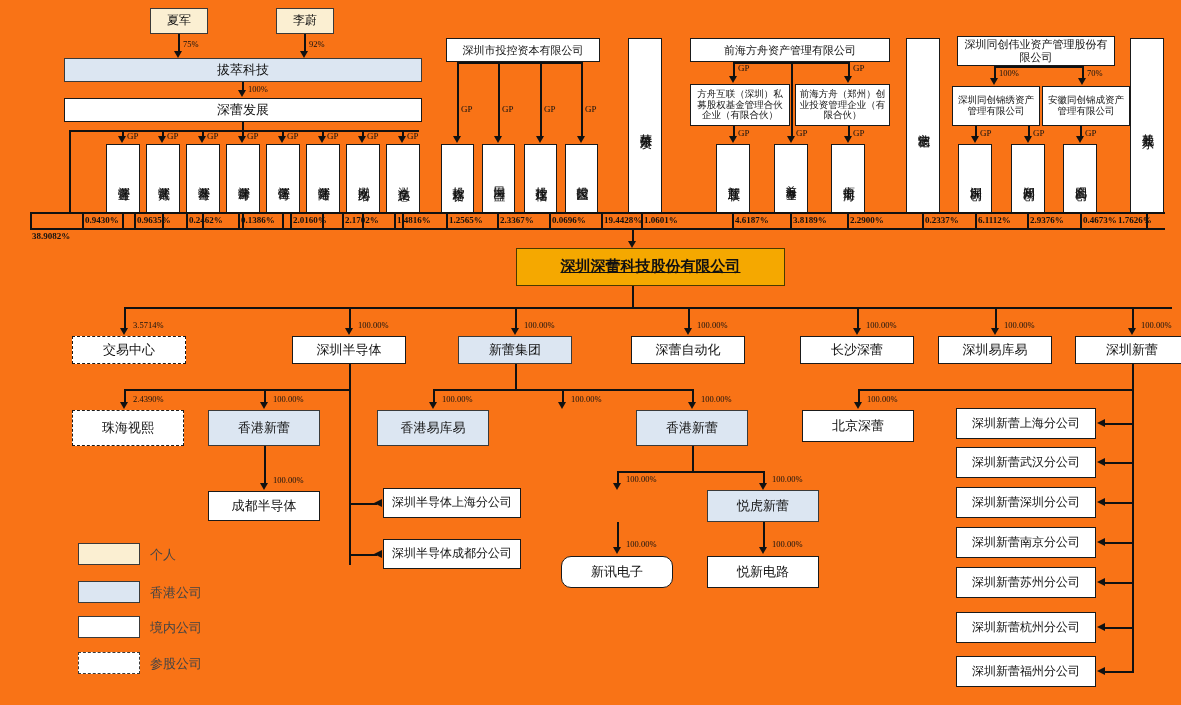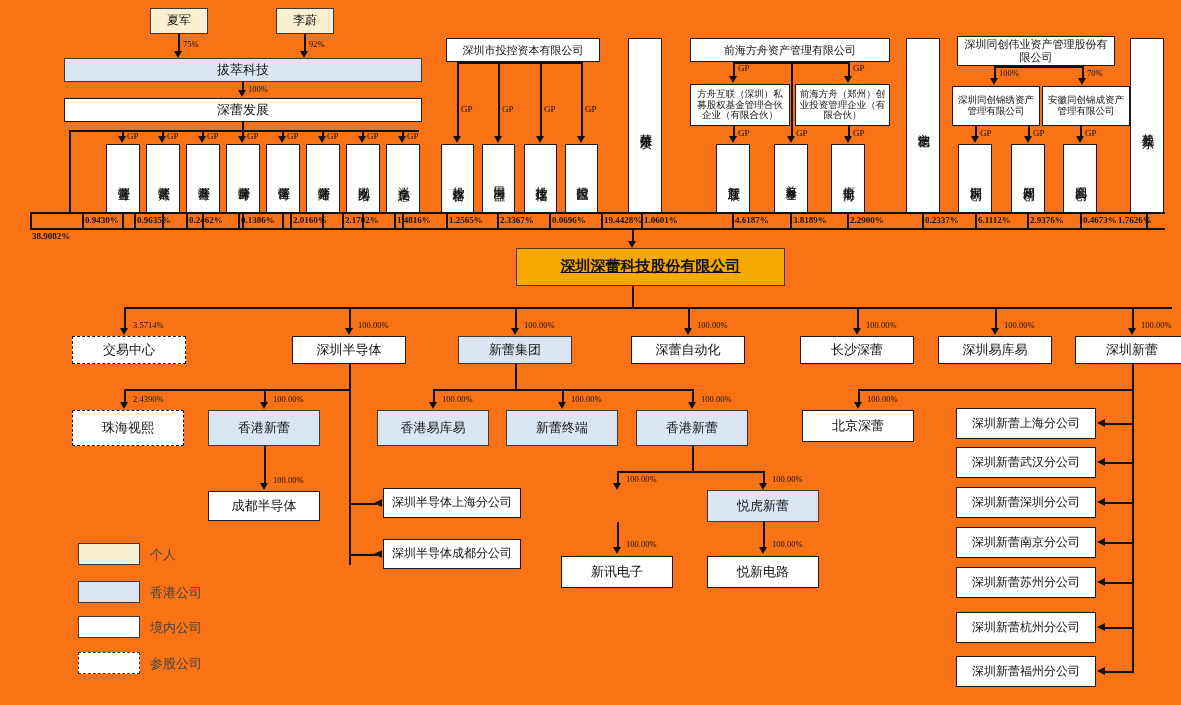--- a/index.html
+++ b/index.html
@@ -403,23 +403,20 @@
   <div class="ln lnv" style="left:562px;top:389px;height:14px;"></div>
   <div class="arw arw-d" style="left:558px;top:402px;"></div>
   <div class="pct" style="left:571px;top:394px;">100.00%</div>
   <div class="ln lnv" style="left:692px;top:389px;height:14px;"></div>
   <div class="arw arw-d" style="left:688px;top:402px;"></div>
   <div class="pct" style="left:701px;top:394px;">100.00%</div>
 
   <div class="box hk" style="left:377px;top:410px;width:112px;height:36px;font-size:13px;">
     <span>香港易库易</span>
   </div>
-  <div class="box hk" style="left:506px;top:410px;width:112px;height:36px;font-size:13px;">
-    <span>新蕾终端</span>
-  </div>
   <div class="box hk" style="left:636px;top:410px;width:112px;height:36px;font-size:13px;">
     <span>香港新蕾</span>
   </div>
 
   <div class="ln lnv" style="left:692px;top:446px;height:26px;"></div>
   <div class="ln lnh" style="left:617px;top:471px;width:147px;"></div>
   <div class="ln lnv" style="left:617px;top:471px;height:13px;"></div>
   <div class="arw arw-d" style="left:613px;top:483px;"></div>
   <div class="pct" style="left:626px;top:474px;">100.00%</div>
   <div class="ln lnv" style="left:763px;top:471px;height:13px;"></div>
@@ -430,21 +427,21 @@
     <span>悦虎新蕾</span>
   </div>
 
   <div class="ln lnv" style="left:617px;top:522px;height:26px;"></div>
   <div class="arw arw-d" style="left:613px;top:547px;"></div>
   <div class="pct" style="left:626px;top:539px;">100.00%</div>
   <div class="ln lnv" style="left:763px;top:522px;height:26px;"></div>
   <div class="arw arw-d" style="left:759px;top:547px;"></div>
   <div class="pct" style="left:772px;top:539px;">100.00%</div>
 
-  <div class="box" style="left:561px;top:556px;width:112px;height:32px;font-size:13px;">
+  <div class="box" style="left:561px;top:556px;width:112px;height:32px;font-size:13px;border-radius:10px;">
     <span>新讯电子</span>
   </div>
   <div class="box" style="left:707px;top:556px;width:112px;height:32px;font-size:13px;">
     <span>悦新电路</span>
   </div>
 
   <div class="ln lnv" style="left:1132px;top:364px;height:26px;"></div>
   <div class="ln lnh" style="left:858px;top:389px;width:275px;"></div>
   <div class="ln lnv" style="left:858px;top:389px;height:14px;"></div>
   <div class="arw arw-d" style="left:854px;top:402px;"></div>

